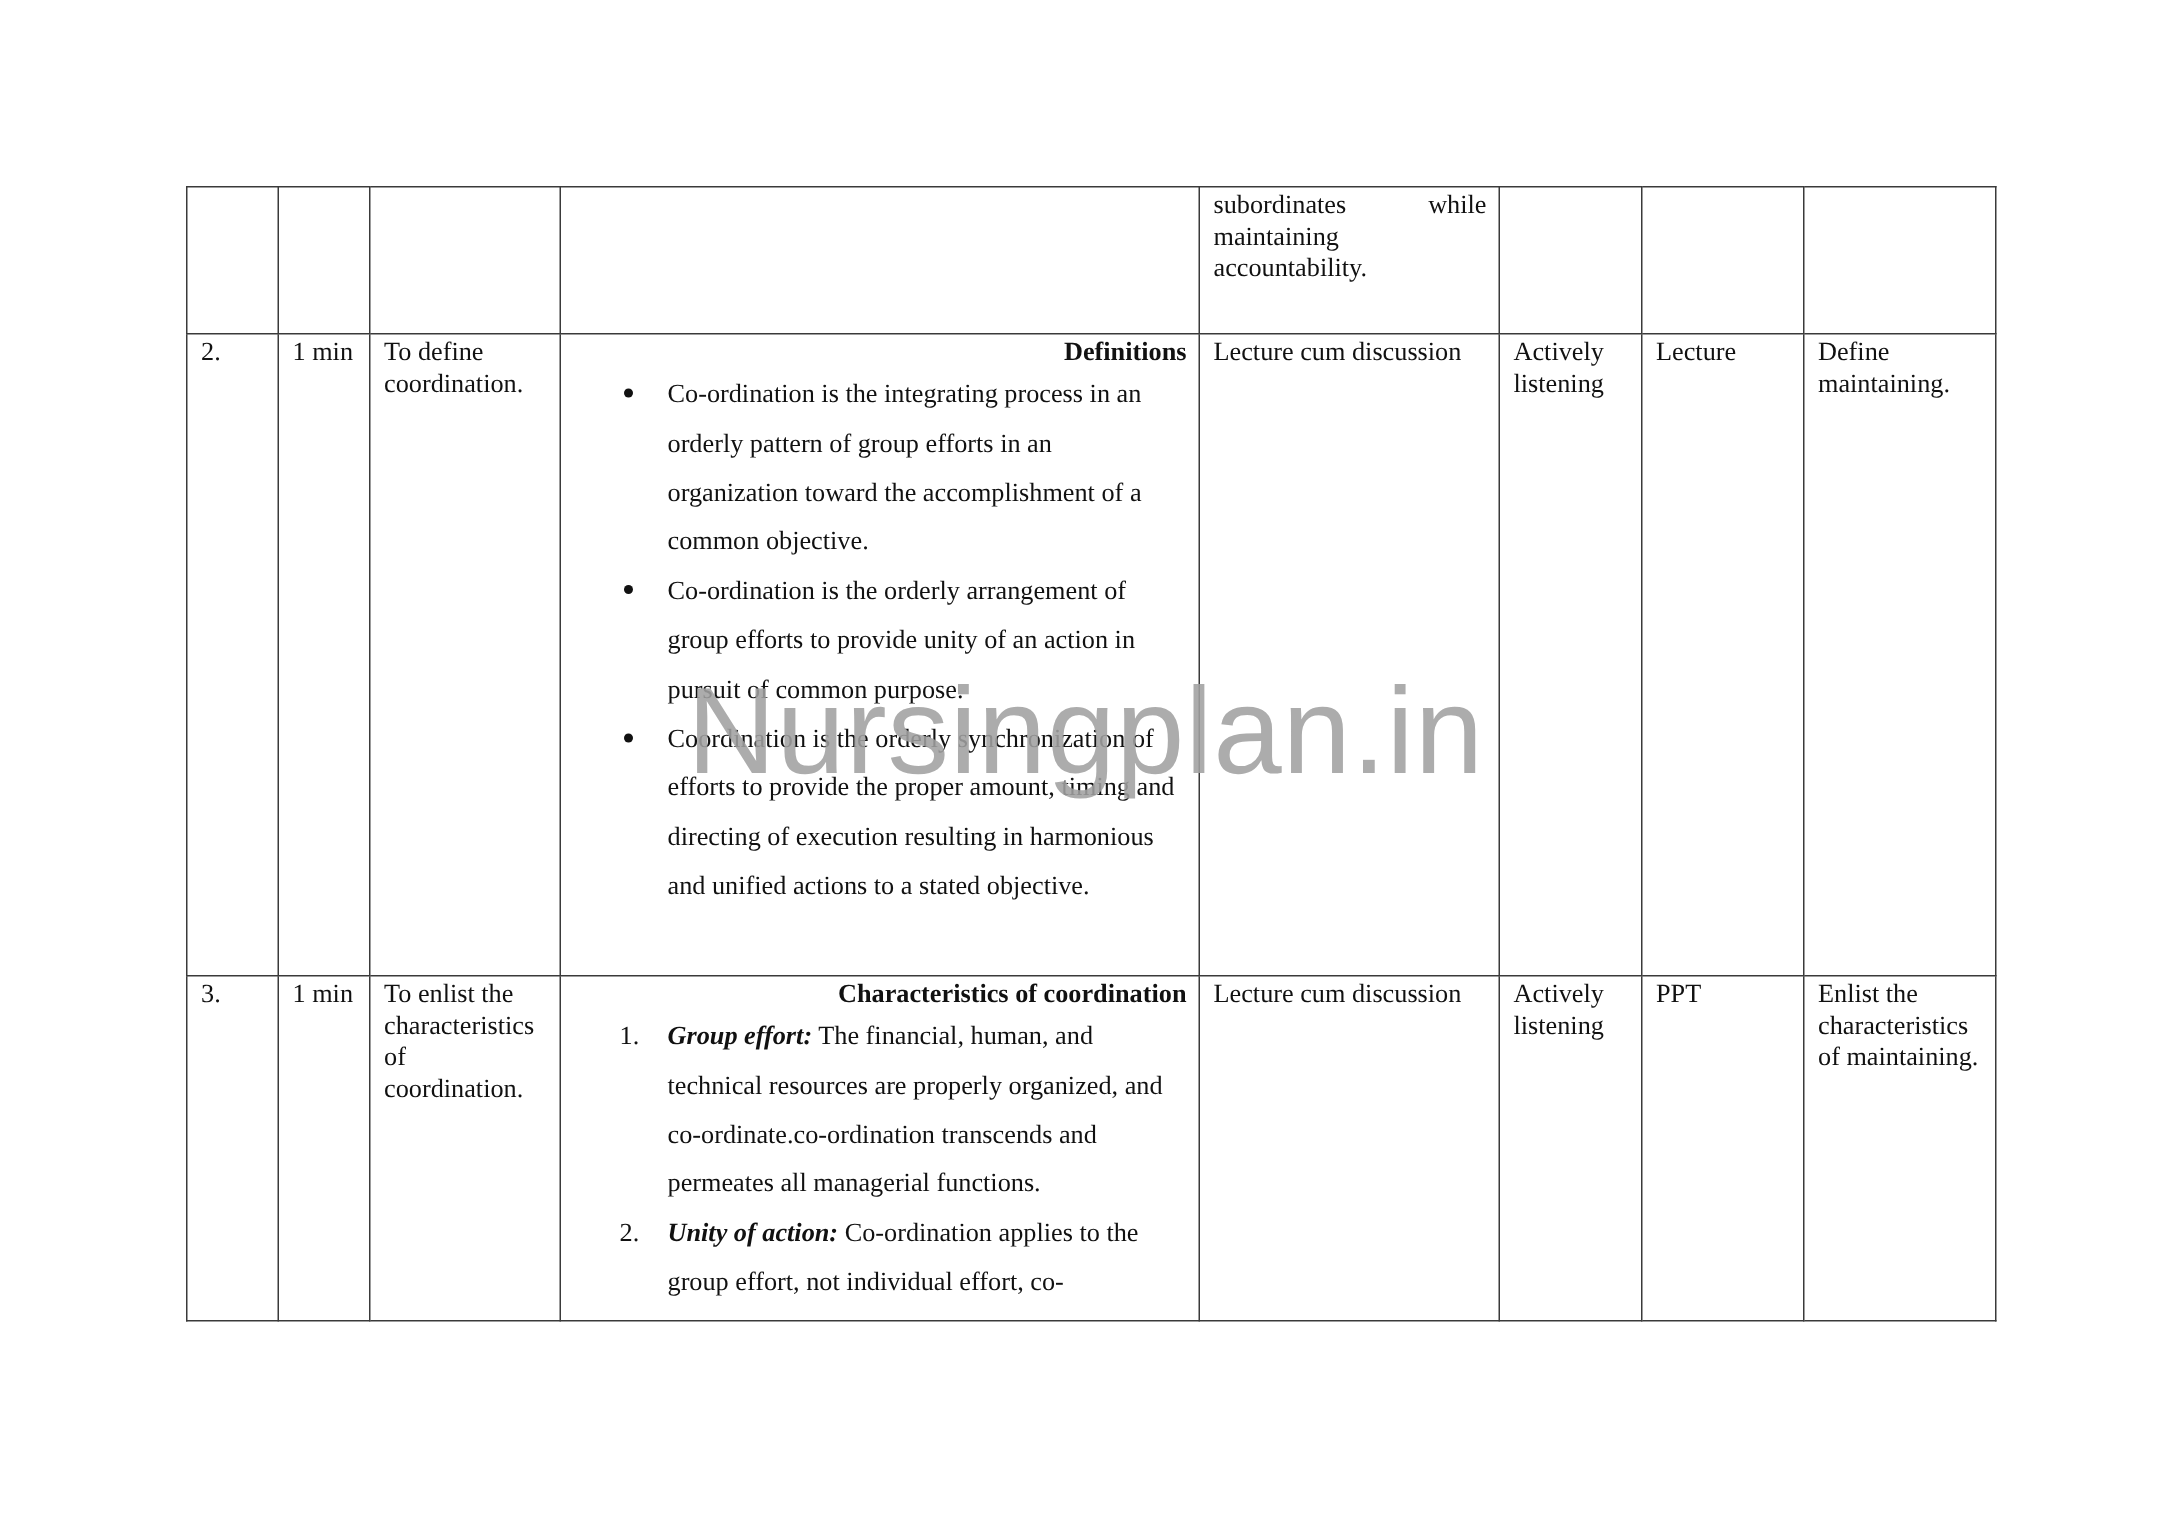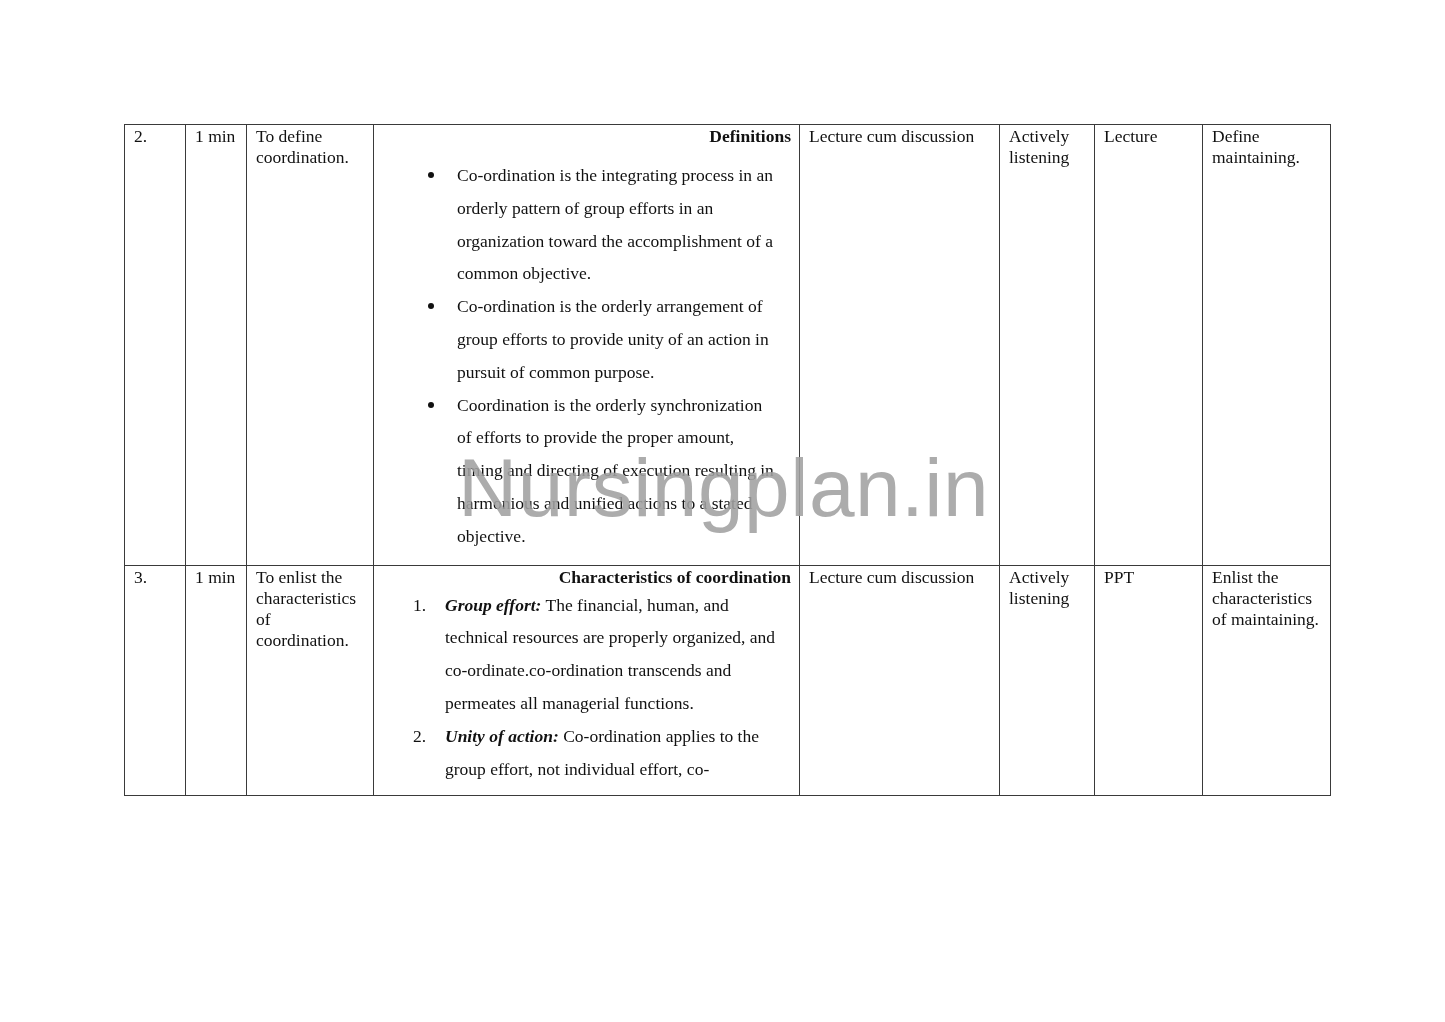--- a/index.html
+++ b/index.html
@@ -46,21 +46,21 @@
     display: flex;
     justify-content: space-between;
   }
   .heading {
     font-weight: bold;
     line-height: 21px;
     margin-bottom: 1px;
     text-align: right;
   }
   ul.bullets {
-    margin: 12px;
+    margin: 0;
     padding: 0 0 0 62px;
     list-style: none;
   }
   ul.bullets li {
     position: relative;
     line-height: 32.8px;
   }
   ul.bullets li::before {
     content: "";
     position: absolute;
@@ -110,20 +110,37 @@
       <col style="width:61px">
       <col style="width:127px">
       <col style="width:426px">
       <col style="width:200px">
       <col style="width:95px">
       <col style="width:108px">
       <col style="width:128px">
     </colgroup>
 
     <tbody>
+        <tr class="r1">
+      <td></td>
+      <td></td>
+      <td></td>
+      <td></td>
+      <td class="spaced">
+        <div class="justify-line">
+          <span>subordinates</span>
+          <span>while</span>
+        </div>
+        <div>maintaining</div>
+        <div>accountability.</div>
+      </td>
+      <td></td>
+      <td></td>
+      <td></td>
+    </tr>
 
     <tr class="r2">
       <td>2.</td>
       <td>1 min</td>
       <td>To define coordination.</td>
       <td class="content-cell">
         <div class="heading">Definitions</div>
         <ul class="bullets">
           <li>Co-ordination is the integrating process in an orderly pattern of group efforts in an organization toward the accomplishment of a common objective.</li>
           <li>Co-ordination is the orderly arrangement of group efforts to provide unity of an action in pursuit of common purpose.</li>

